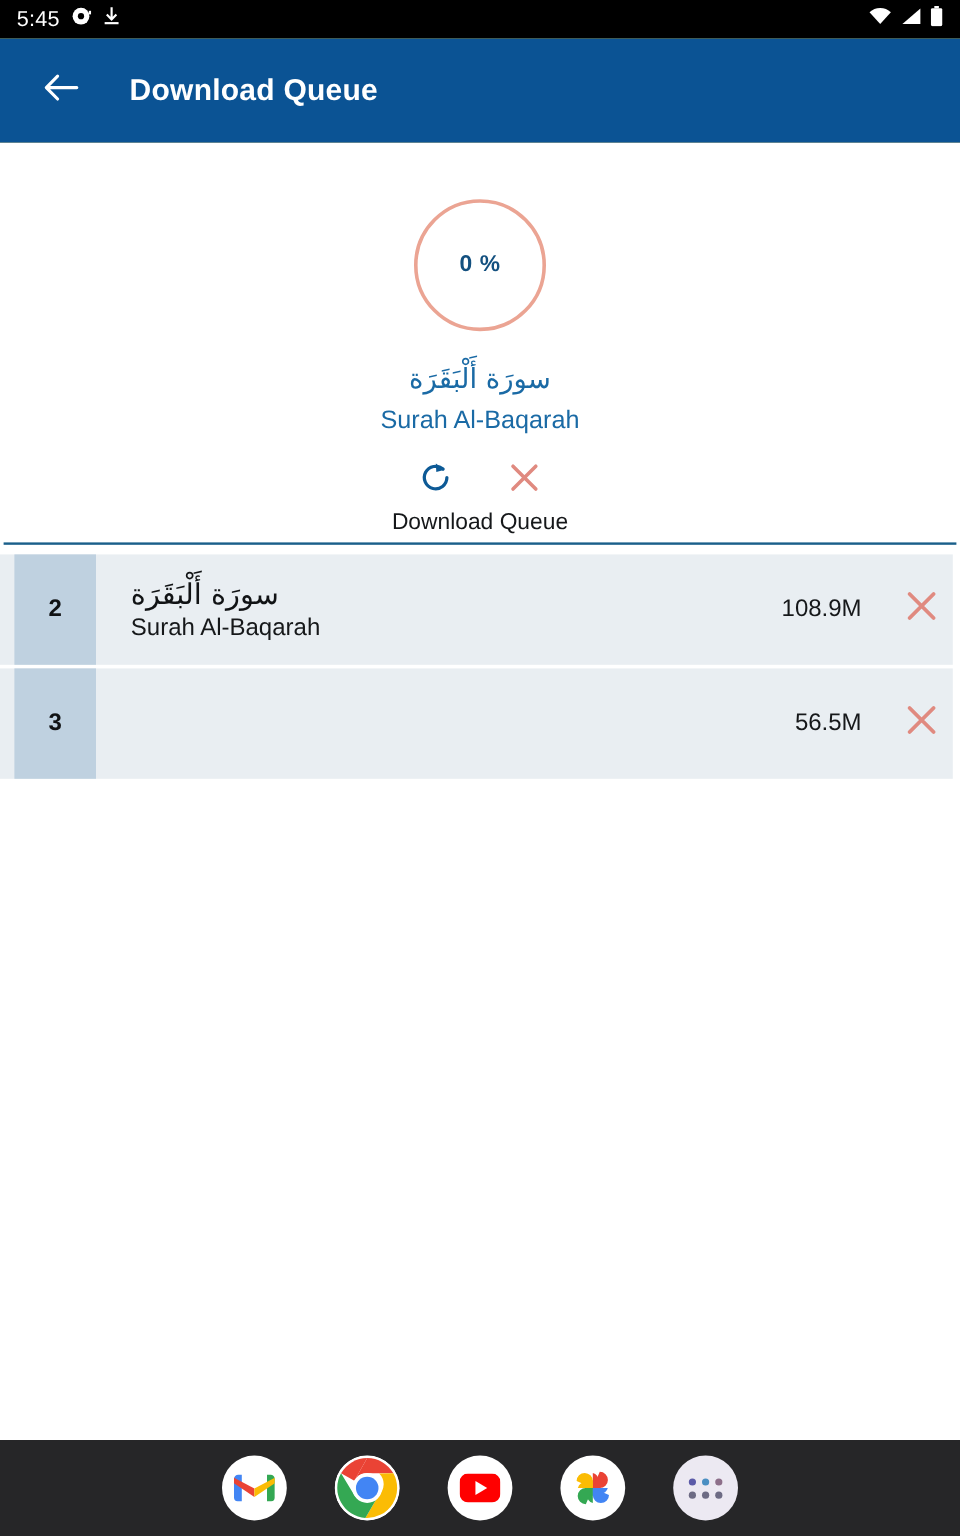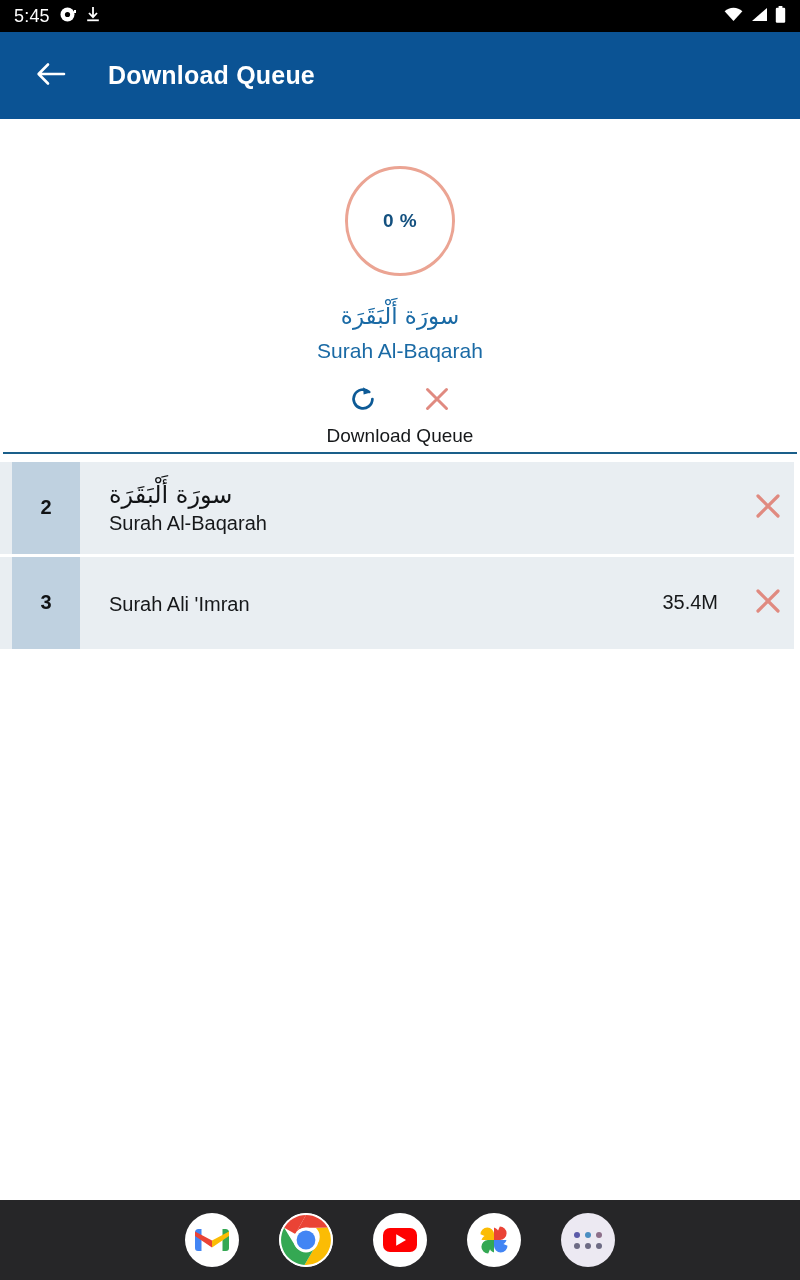--- a/index.html
+++ b/index.html
@@ -340,35 +340,35 @@
     <div class="section-divider"></div>
 
     <div class="queue-list">
 
       <div class="queue-row">
         <div class="row-index">2</div>
         <div class="row-texts">
           <div class="row-arabic">سورَة أَلْبَقَرَة</div>
           <div class="row-latin">Surah Al-Baqarah</div>
         </div>
+        <div class="row-size">108.9M</div>
         <div class="row-cancel">
           <span>
             <svg width="28" height="28" viewBox="0 0 28 28">
               <path d="M4 4 L24 24 M24 4 L4 24" stroke="#e08a80" stroke-width="3.2" stroke-linecap="round"></path>
             </svg>
           </span>
         </div>
       </div>
 
       <div class="queue-row">
         <div class="row-index">3</div>
         <div class="row-texts">
-          <div class="row-latin">Surah Ali 'Imran</div>
-        </div>
-        <div class="row-size">35.4M</div>
+        </div>
+        <div class="row-size">56.5M</div>
         <div class="row-cancel">
           <span>
             <svg width="28" height="28" viewBox="0 0 28 28">
               <path d="M4 4 L24 24 M24 4 L4 24" stroke="#e08a80" stroke-width="3.2" stroke-linecap="round"></path>
             </svg>
           </span>
         </div>
       </div>
 
     </div>

